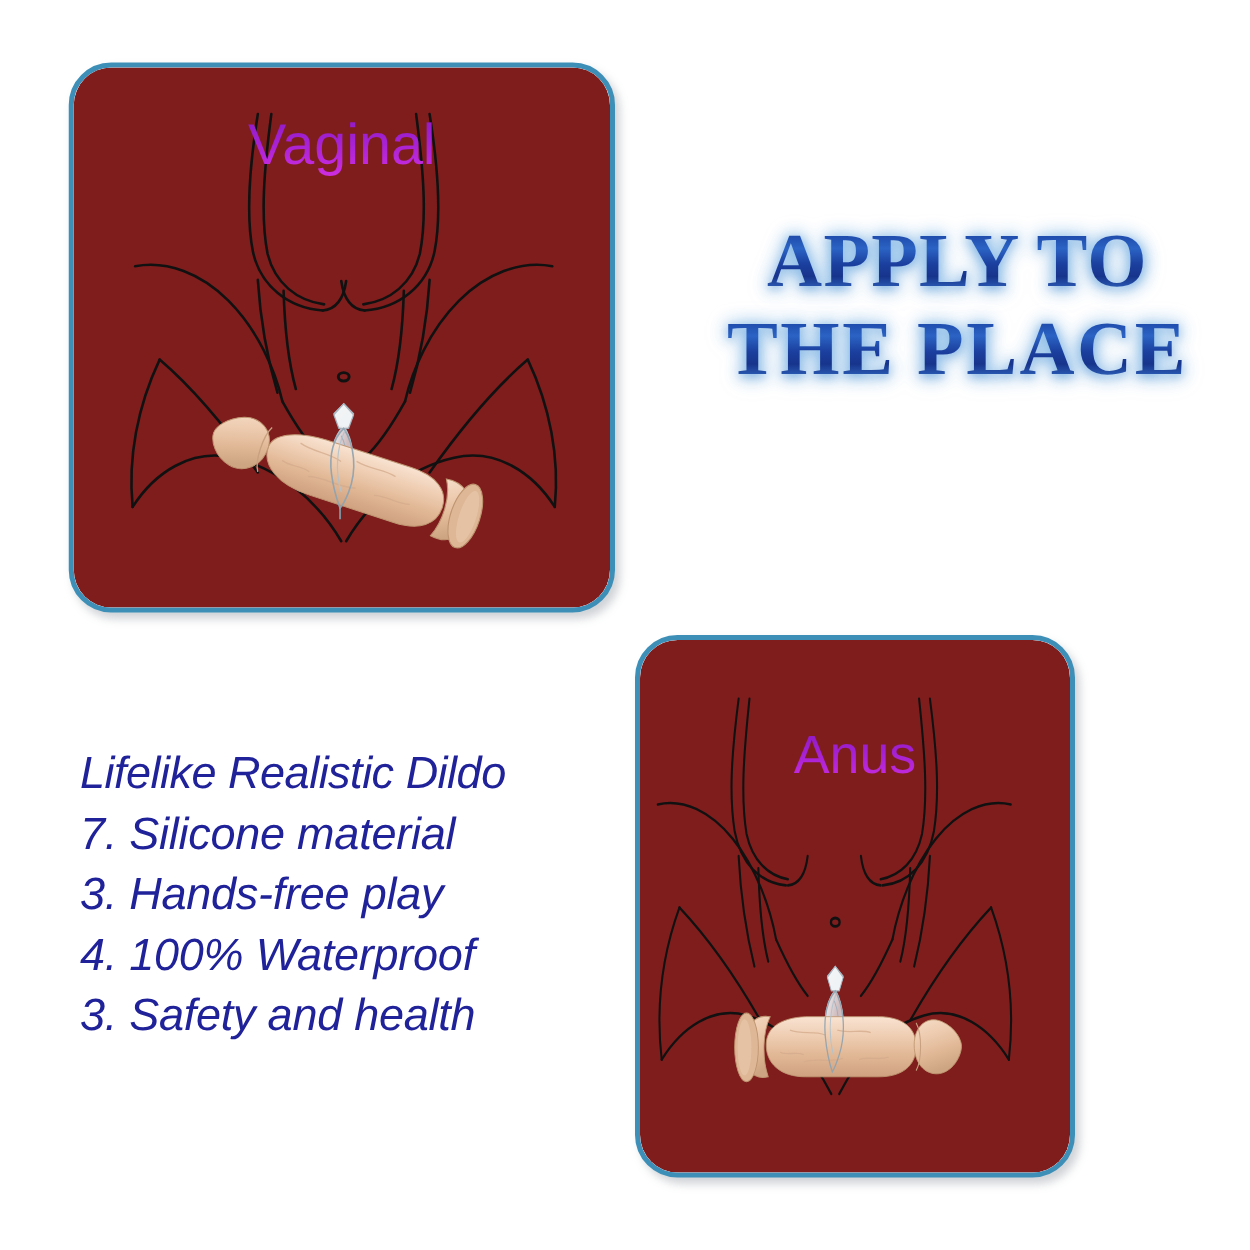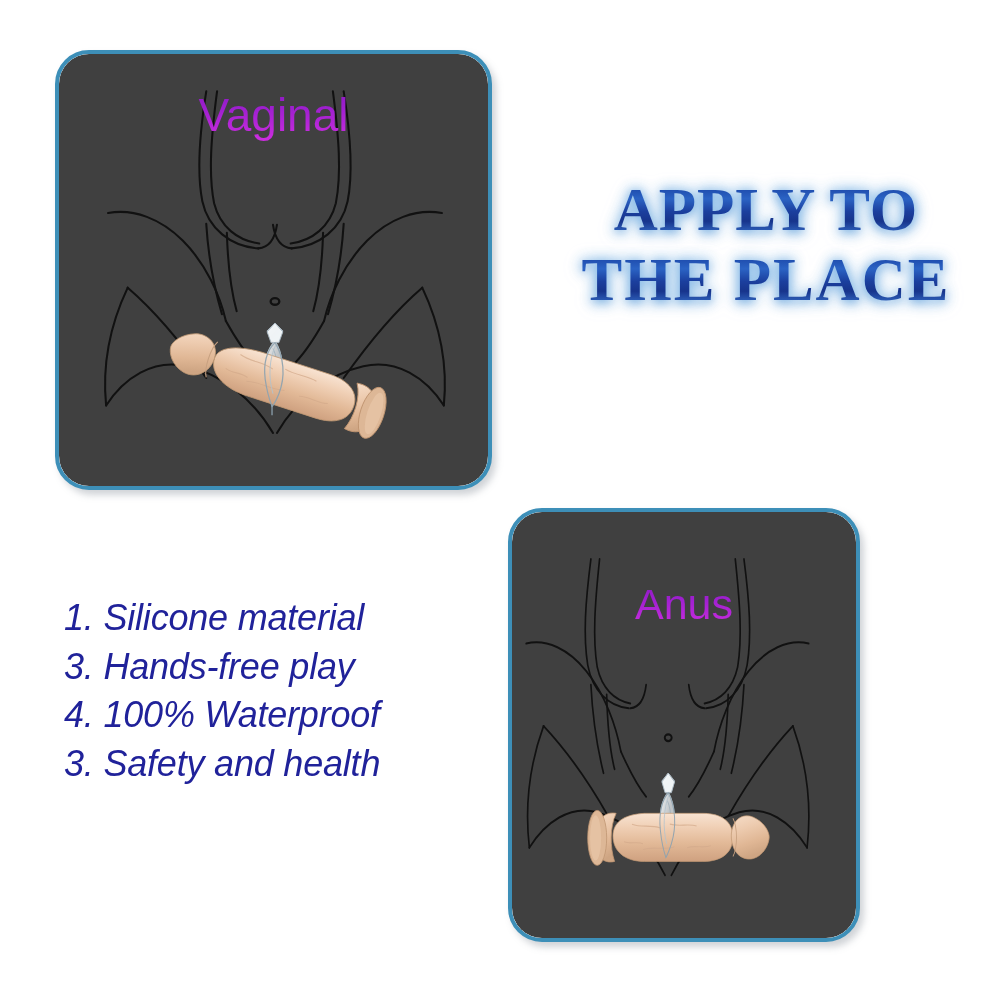--- a/index.html
+++ b/index.html
@@ -24,21 +24,21 @@
     border: 4px solid #3d8fb8;
     border-radius: 34px;
     box-sizing: border-box;
     box-shadow: 4px 5px 7px rgba(120,130,140,0.35);
     overflow: hidden;
   }
   .card-inner {
     position: absolute;
     inset: 0;
     border-radius: 30px;
-    background: #404040;
+    background: #7f1d1d;
     overflow: hidden;
     padding-left: 21px;
   }
   #card-vaginal {
     left: 55px;
     top: 50px;
     width: 437px;
     height: 440px;
   }
   #card-anus {
@@ -363,17 +363,18 @@
                  C195,352 190,340 188,324 C186,307 190,294 198,286 Z" fill="none" stroke="#8fa3b0" stroke-width="1.3"></path>
         <path d="M199,288 C192,302 191,322 196,338" fill="none" stroke="#b3c3cd" stroke-width="1"></path>
       </g>
     </svg>
 
     <div class="card-label" id="label-anus">Anus</div>
   </div>
 </div>
 
 <div class="feature-list">
-  <span class="feature-line">1. Silicone material</span>
+  <span class="feature-line heading-line">Lifelike Realistic Dildo</span>
+  <span class="feature-line">7. Silicone material</span>
   <span class="feature-line">3. Hands-free play</span>
   <span class="feature-line">4. 100% Waterproof</span>
   <span class="feature-line">3. Safety and health</span>
 </div>
 
 </body></html>

